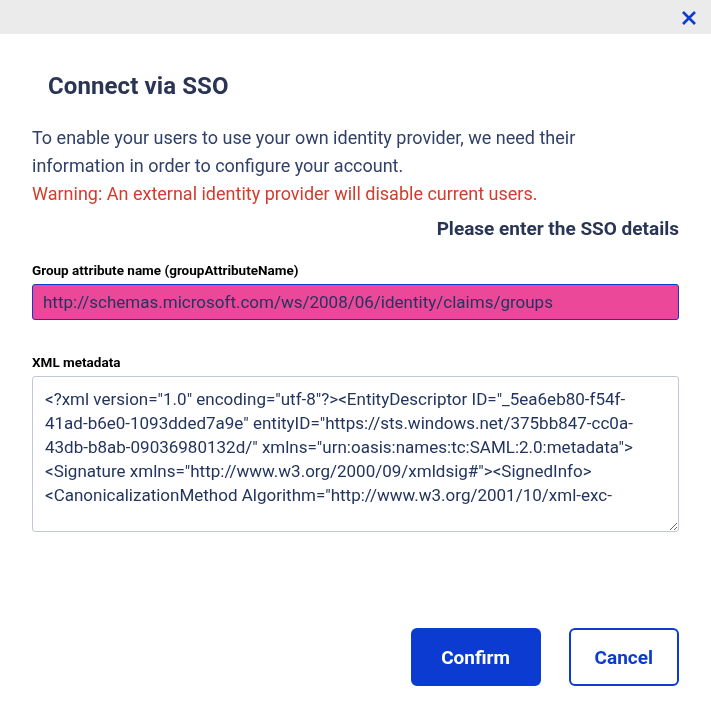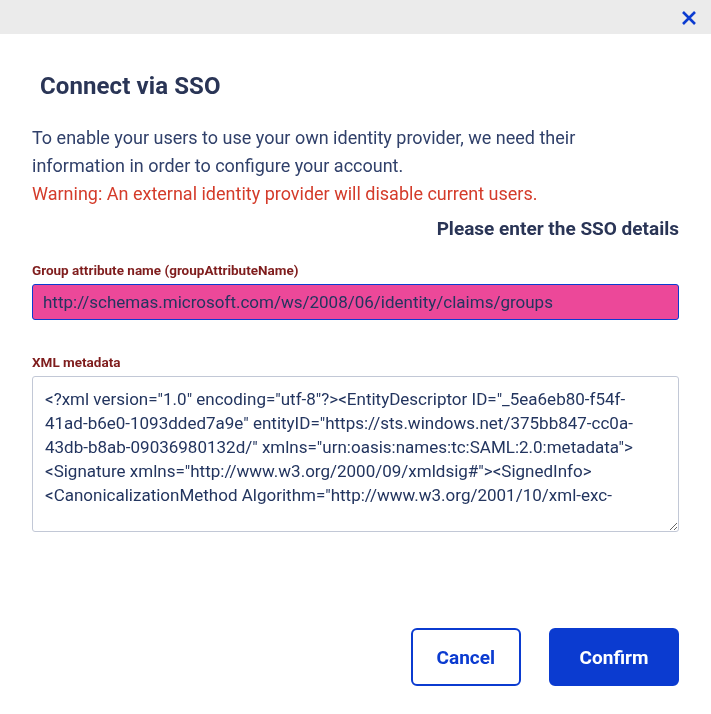--- a/index.html
+++ b/index.html
@@ -2,25 +2,25 @@
 <html><head>
 <meta charset="utf-8">
 <style>
   * { box-sizing: border-box; margin: 0; padding: 0; }
   html, body { width: 711px; height: 714px; font-family: -apple-system, BlinkMacSystemFont, "Segoe UI", Roboto, Helvetica, Arial, sans-serif; overflow: hidden; background: #fff; }
   .modal { width: 711px; height: 714px; display: flex; flex-direction: column; }
   .titlebar { height: 34px; background: #ebebeb; position: relative; }
   .close-btn { position: absolute; top: 6px; right: 10px; width: 24px; height: 24px; display: flex; align-items: center; justify-content: center; cursor: pointer; }
   .close-btn svg { stroke: #0b3bd0; stroke-width: 2.6; }
   .content { padding: 28px 32px 0 32px; color: #2a3556; flex: 1; }
-  h1 { font-size: 24px; font-weight: 700; margin: 10px 0 24px 8px; letter-spacing: 0.1px; color:#2a3556;}
+  h1 { font-size: 24px; font-weight: 700; margin: 10px 0 24px 16px; letter-spacing: 0.1px; color:#2a3556;}
   p.desc { font-size: 18px; line-height: 1.55; color: #30406a; margin-bottom: 0; max-width: 620px; }
   p.warn { font-size: 18px; line-height: 1.5; color: #d43b2a; margin-bottom: 10px; }
   h2 { font-size: 19px; font-weight: 700; margin-bottom: 22px; color:#2a3556;text-align:right;}
-  .field-label { font-size: 13.5px; font-weight: 700; color: #7f1d1d; margin-bottom: 6px; display:block; }
+  .field-label { font-size: 13.5px; font-weight: 700; color: #000000; margin-bottom: 6px; display:block; }
   .text-input {
     width: 100%; height: 36px;
     border: 1px solid #0b3bd0;
     border-radius: 3px;
     background: #ec4899;
     padding: 0 10px;
     font-size: 17px;
     color: #23355f;
     outline: none;
     font-family: inherit;
@@ -71,16 +71,16 @@
 
     <div class="gap1"></div>
 
     <label class="field-label">XML metadata</label>
     <div class="textarea-wrap">
       <textarea class="xml-input" spellcheck="false" style="">&lt;?xml version="1.0" encoding="utf-8"?&gt;&lt;EntityDescriptor ID="_5ea6eb80-f54f-41ad-b6e0-1093dded7a9e" entityID="https://sts.windows.net/375bb847-cc0a-43db-b8ab-09036980132d/" xmlns="urn:oasis:names:tc:SAML:2.0:metadata"&gt;&lt;Signature xmlns="http://www.w3.org/2000/09/xmldsig#"&gt;&lt;SignedInfo&gt;&lt;CanonicalizationMethod Algorithm="http://www.w3.org/2001/10/xml-exc-</textarea>
     </div>
   </div>
 
   <div class="footer">
+    <button class="btn btn-primary">Confirm</button>
     <button class="btn btn-secondary">Cancel</button>
-    <button class="btn btn-primary">Confirm</button>
   </div>
 </div>
 
 </body></html>

